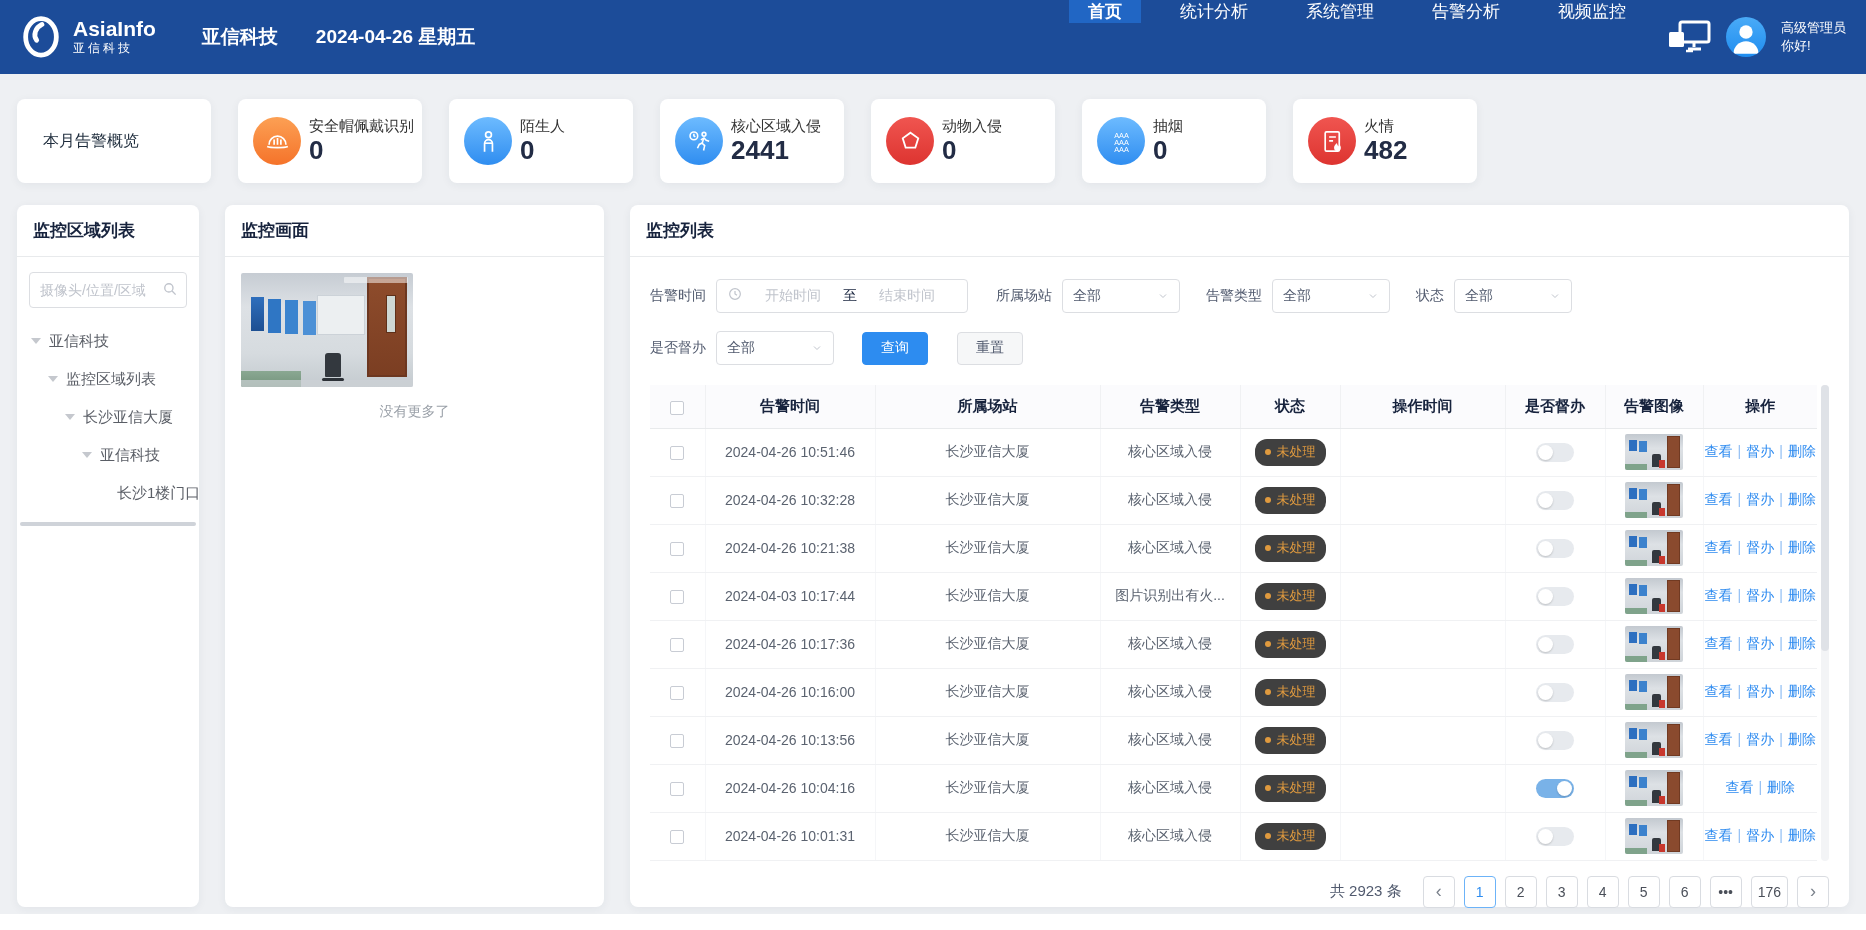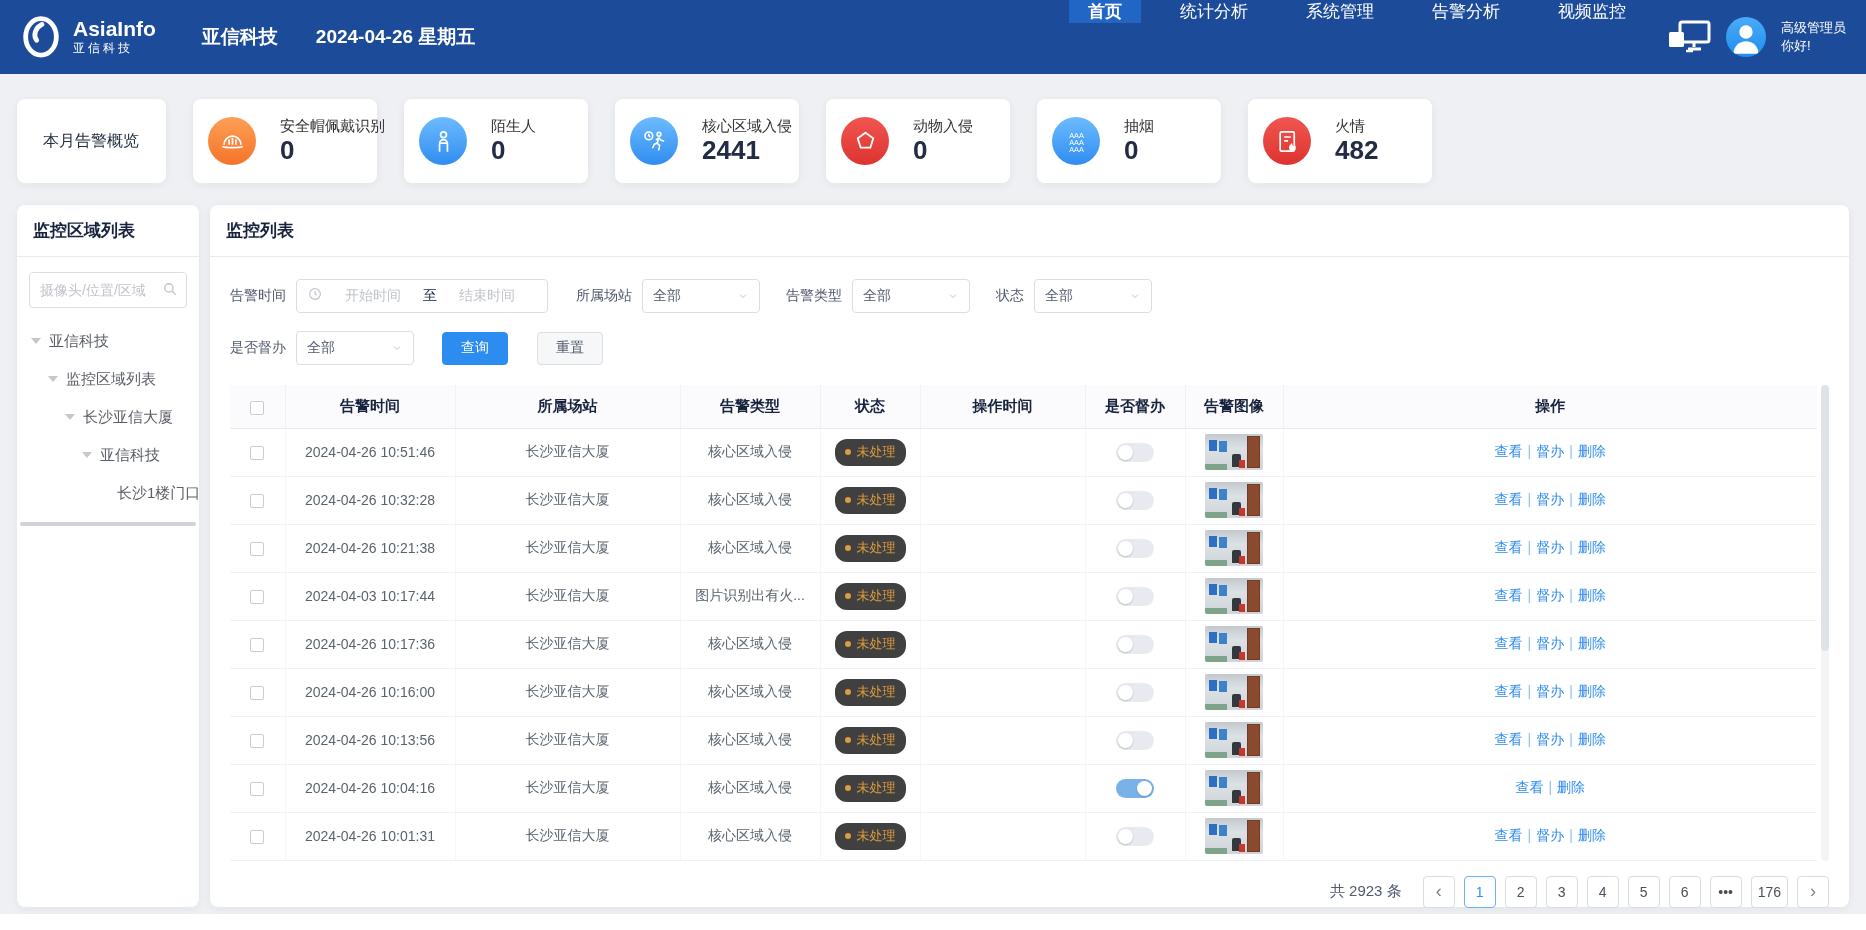--- a/index.html
+++ b/index.html
@@ -23,29 +23,29 @@
   .nav-item { display:flex; align-items:center; padding:0 19px; font-size:17px; cursor:pointer; }
   .nav-item.active { background:#2166c4; font-weight:bold; }
   .nav-right { display:flex; align-items:center; margin:0 20px 0 22px; gap:15px; }
   .monitor-icon { display:flex; }
   .avatar { width:40px; height:40px; border-radius:50%; background:linear-gradient(180deg,#4aabf7,#1f8df0); display:flex; align-items:center; justify-content:center; overflow:hidden; flex:none; }
   .user-text { font-size:13px; line-height:1.4; white-space:nowrap; }
 
   
   .cards { display:flex; margin:25px 17px 0; gap:27px; }
   .card { background:#fff; border-radius:8px; box-shadow:0 2px 10px rgba(31,45,61,.06); height:84px; }
-  .card-overview { width:149px; display:flex; align-items:center; padding-left:26px; font-size:16px; color:#1f2d3d; }
+  .card-overview { width:194px; display:flex; align-items:center; padding-left:26px; font-size:16px; color:#1f2d3d; }
   .card-stat { width:184px; display:flex; align-items:center; padding-left:15px; }
   .icon-circle { width:48px; height:48px; border-radius:50%; display:flex; align-items:center; justify-content:center; flex:none; }
-  .card-text { margin-left:24px; min-width:0; }
+  .card-text { margin-left:8px; min-width:0; }
   .card-label { font-size:15px; color:#333; white-space:nowrap; }
   .card-value { font-size:26px; font-weight:bold; color:#222c45; line-height:1.15; }
 
   
-  .main { display:flex; margin:22px 17px 0; gap:11px; height:702px; }
+  .main { display:flex; margin:22px 17px 0; gap:26px; height:702px; }
   .panel { background:#fff; border-radius:8px; box-shadow:0 2px 10px rgba(31,45,61,.06); }
   .panel-title { height:52px; display:flex; align-items:center; padding:0 16px; font-size:17px; font-weight:bold; color:#17233d; border-bottom:1px solid #e8eaec; }
 
   
   .sidebar { width:182px; }
   .search-box { margin:15px 12px 6px; position:relative; }
   .search-box input { width:100%; height:36px; border:1px solid #dcdee2; border-radius:4px; padding:0 30px 0 10px; font-size:14px; color:#515a6e; outline:none; font-family:inherit; }
   .search-box input::placeholder { color:#c0c4cc; }
   .search-box .search-ic { position:absolute; right:8px; top:8px; }
   .tree { padding-top:8px; }
@@ -284,20 +284,33 @@
           <span>亚信科技</span>
         </div>
         <div class="tree-item" style="padding-left: 82px;">
           <span class="tree-caret none"></span>
           <span>长沙1楼门口</span>
         </div>
       </div>
     <div class="tree-scrollbar"></div>
   </div>
 
+  <div class="panel monitor-panel">
+    <div class="panel-title">监控画面</div>
+    <div class="shot">
+      <div class="s-posters"></div>
+      <div class="s-board"></div>
+      <div class="s-door"></div>
+      <div class="s-desk"></div>
+      <div class="s-floor"></div>
+      <div class="s-chair"></div>
+      <div class="s-stamp"></div>
+    </div>
+    <div class="no-more">没有更多了</div>
+  </div>
 
   <div class="panel list-panel">
     <div class="panel-title">监控列表</div>
     <div class="lp-body">
 
       <div class="filters-row">
         <span class="f-label">告警时间</span>
         <div class="range-box">
           <span>
             <svg width="16" height="16" viewBox="0 0 24 24">

